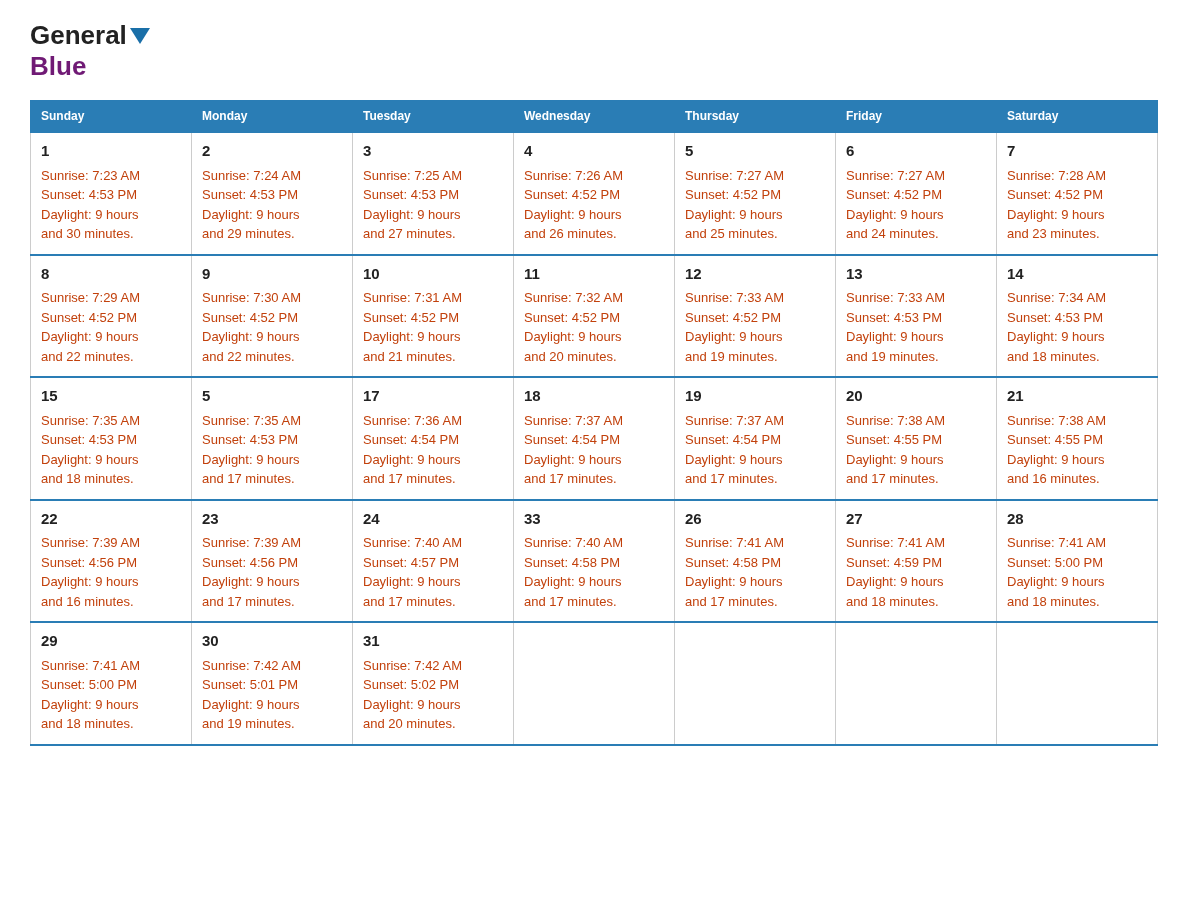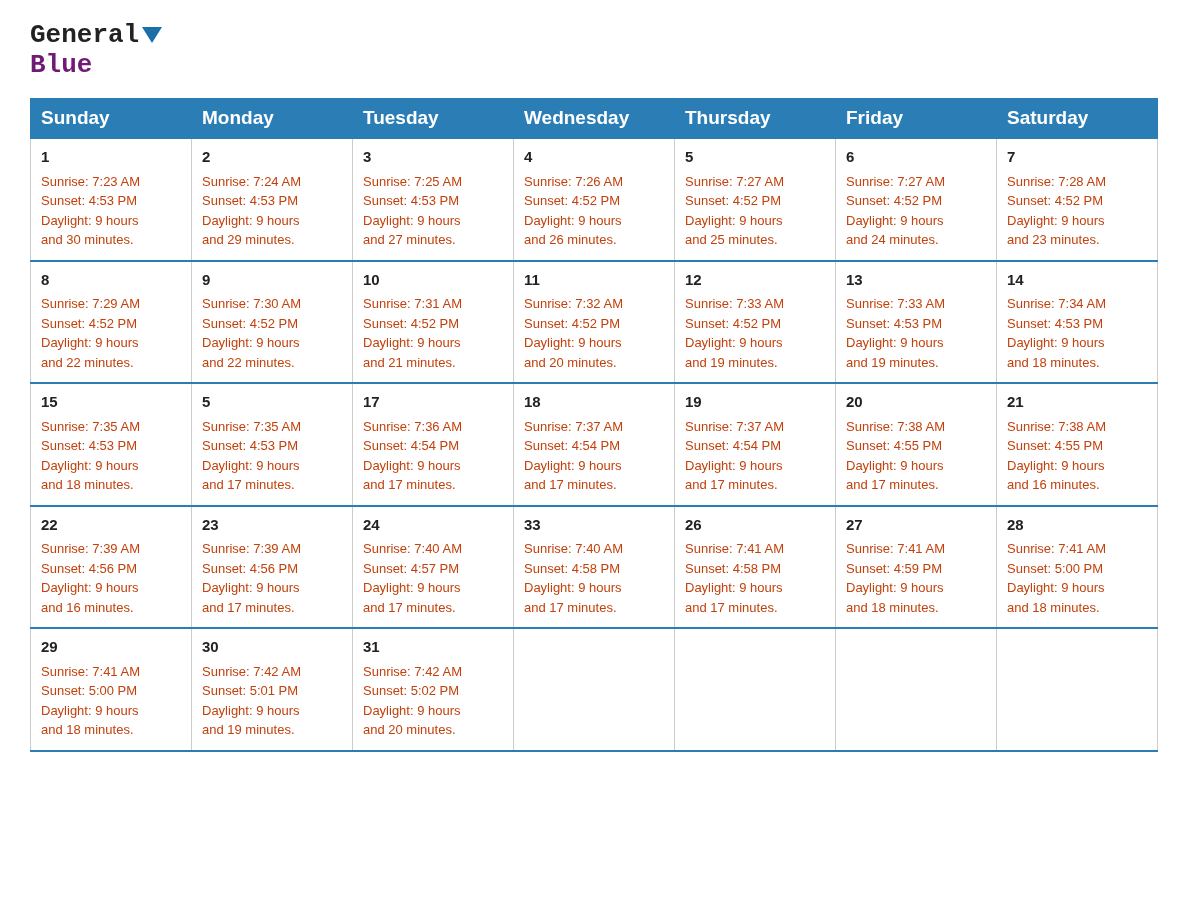--- a/index.html
+++ b/index.html
@@ -9,21 +9,20 @@
       color: #222;
       width: 1188px;
       min-height: 918px;
       padding: 20px 30px;
     }
     .header-area {
       display: flex;
       justify-content: space-between;
       align-items: center;
       margin-bottom: 18px;
-      font-family: Liberation Mono, monospace;
     }
     .logo {
       display: flex;
       flex-direction: column;
       align-items: flex-start;
     }
     .logo-text-general {
       font-size: 26px;
       font-weight: bold;
       color: #222;
@@ -62,21 +61,21 @@
       margin-top: 4px;
     }
     .calendar-table {
       width: 100%;
       border-collapse: collapse;
       border: 1.5px solid #2a7db5;
     }
     .calendar-table th {
       background-color: #2a7db5;
       color: #fff;
-      font-size: 19px;
+      font-size: 12px;
       font-weight: bold;
       padding: 8px 10px;
       text-align: left;
       border: 1px solid #2a7db5;
     }
     .calendar-table td {
       vertical-align: top;
       padding: 7px 10px 10px 10px;
       border: 1px solid #ccc;
       width: 14.28%;

